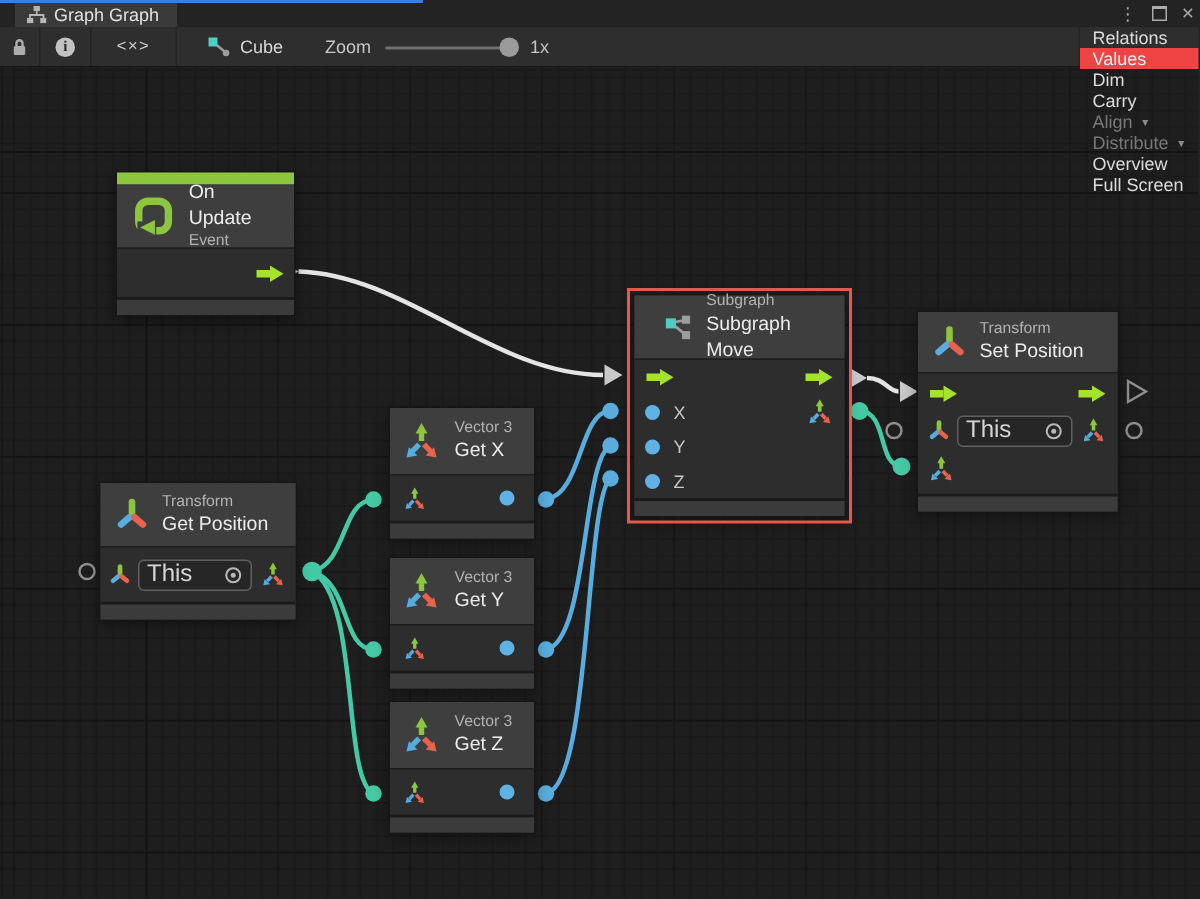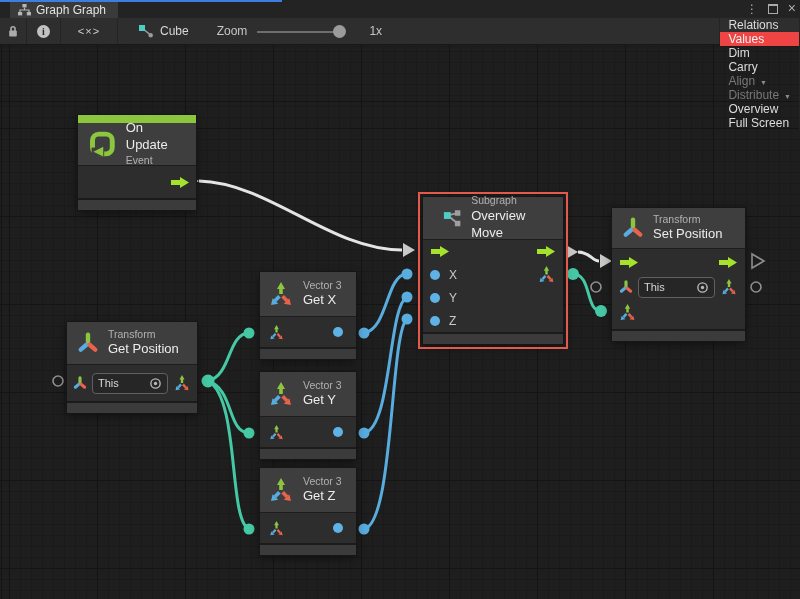--- a/index.html
+++ b/index.html
@@ -26,21 +26,21 @@
   .tbtn.info{width:34px;}
   .tbtn.code{width:57px;color:#CFCFCF;font-size:11px;letter-spacing:1px;}
   .info-circle{width:13px;height:13px;border-radius:50%;background:#C2C2C2;color:#2A2A2A;
                font-size:10px;font-weight:bold;display:flex;align-items:center;justify-content:center;font-family:"Liberation Serif",serif;}
   .obj-group{display:flex;align-items:center;gap:6px;margin-left:20px;}
   .zoom-group{display:flex;align-items:center;margin-left:28px;}
   .zoom-label{color:#C6C6C6;}
   .slider{position:relative;width:88px;height:13px;margin-left:10px;}
   .slider .track{position:absolute;left:0;right:0;top:6px;height:2px;background:#6E6E6E;}
   .slider .handle{position:absolute;top:0;left:76px;width:13px;height:13px;border-radius:50%;background:#9B9B9B;}
-  .zoom-value{margin-left:24px;color:#C6C6C6;}
+  .zoom-value{margin-left:8px;color:#C6C6C6;}
   .tb-spacer{flex:1;}
   .btn-strip{display:flex;height:26px;align-items:stretch;border-left:1px solid #242424;flex-direction:column;}
   .sbtn{display:flex;align-items:center;padding:0 8px;border-right:1px solid #242424;color:#DCDCDC;white-space:nowrap;}
   .sbtn.active{background:#ef4444;color:#F2F2F2;}
   .sbtn.disabled{color:#787878;}
   .sbtn .dd{font-size:7px;margin-left:5px;color:#8A8A8A;transform:translateY(1px);}
   
   .canvas{position:absolute;left:0;top:44px;width:800px;height:555px;
     background-color:#1E1E1E;
     background-image:
@@ -58,21 +58,21 @@
   .hdr{background:#3E3E3E;display:flex;align-items:center;gap:9px;padding:5px 10px;box-sizing:border-box;}
   .t1{font-size:10.5px;color:#B2B2B2;line-height:1.3;}
   .t2{font-size:13px;color:#ECECEC;line-height:1.3;}
   .bdy{border-top:1px solid #1D1D1D;background:#2D2D2D;}
   .row{display:flex;align-items:center;box-sizing:border-box;}
   .ftr{height:10px;background:#3B3B3B;border-top:2px solid #1B1B1B;}
   .dot{width:10px;height:10px;border-radius:50%;background:var(--port-blue,#5FB2E5);flex:0 0 auto;}
   .plabel{font-size:12px;color:#C8C8C8;margin-left:9px;}
   .field{display:flex;align-items:center;justify-content:space-between;height:21px;
          background:#262626;border:1px solid #606060;border-radius:4px;padding:0 5px;box-sizing:border-box;
-         color:#D6D6D6;font-size:11px;flex:1;}
+         color:#D6D6D6;font-size:16px;flex:1;}
   .grow{flex:1;}
 </style>
 </head>
 <body>
 
 <div class="titlebar">
   <div class="focus-line"></div>
   <div class="tab">
     <svg width="13" height="12" viewBox="0 0 13 12">
       <path d="M6.5 3.5 V6 M2 8 V6 H11 V8" stroke="#B5B5B5" stroke-width="1.2" fill="none"></path>
@@ -217,21 +217,21 @@
   <div class="hdr" style="height:42px;padding-left:20px;">
     <svg width="21" height="21" viewBox="0 0 21 21">
       <line x1="5" y1="7" x2="16" y2="4.5" stroke="#9E9E9E" stroke-width="2"></line>
       <line x1="5" y1="7" x2="16" y2="16" stroke="#9E9E9E" stroke-width="2"></line>
       <rect x="13" y="1.5" width="6" height="6" fill="#9E9E9E"></rect>
       <rect x="13" y="13" width="6" height="6" fill="#9E9E9E"></rect>
       <rect x="1" y="3.5" width="7.5" height="7.5" fill="#4ECDC4"></rect>
     </svg>
     <div>
       <div class="t1">Subgraph</div>
-      <div class="t2">Overview Move</div>
+      <div class="t2">Subgraph Move</div>
     </div>
   </div>
   <div class="bdy">
     <div class="row" style="height:23px;padding:0 7px;justify-content:space-between;">
       <svg width="20" height="13" viewBox="0 0 20 13">
         <line x1="1" y1="6.5" x2="10" y2="6.5" style="stroke:var(--exec-green)" stroke-width="5"></line>
         <polygon points="10,1 19,6.5 10,12" style="fill:var(--exec-green)"></polygon>
       </svg>
       <svg width="20" height="13" viewBox="0 0 20 13">
         <line x1="1" y1="6.5" x2="10" y2="6.5" style="stroke:var(--exec-green)" stroke-width="5"></line>

